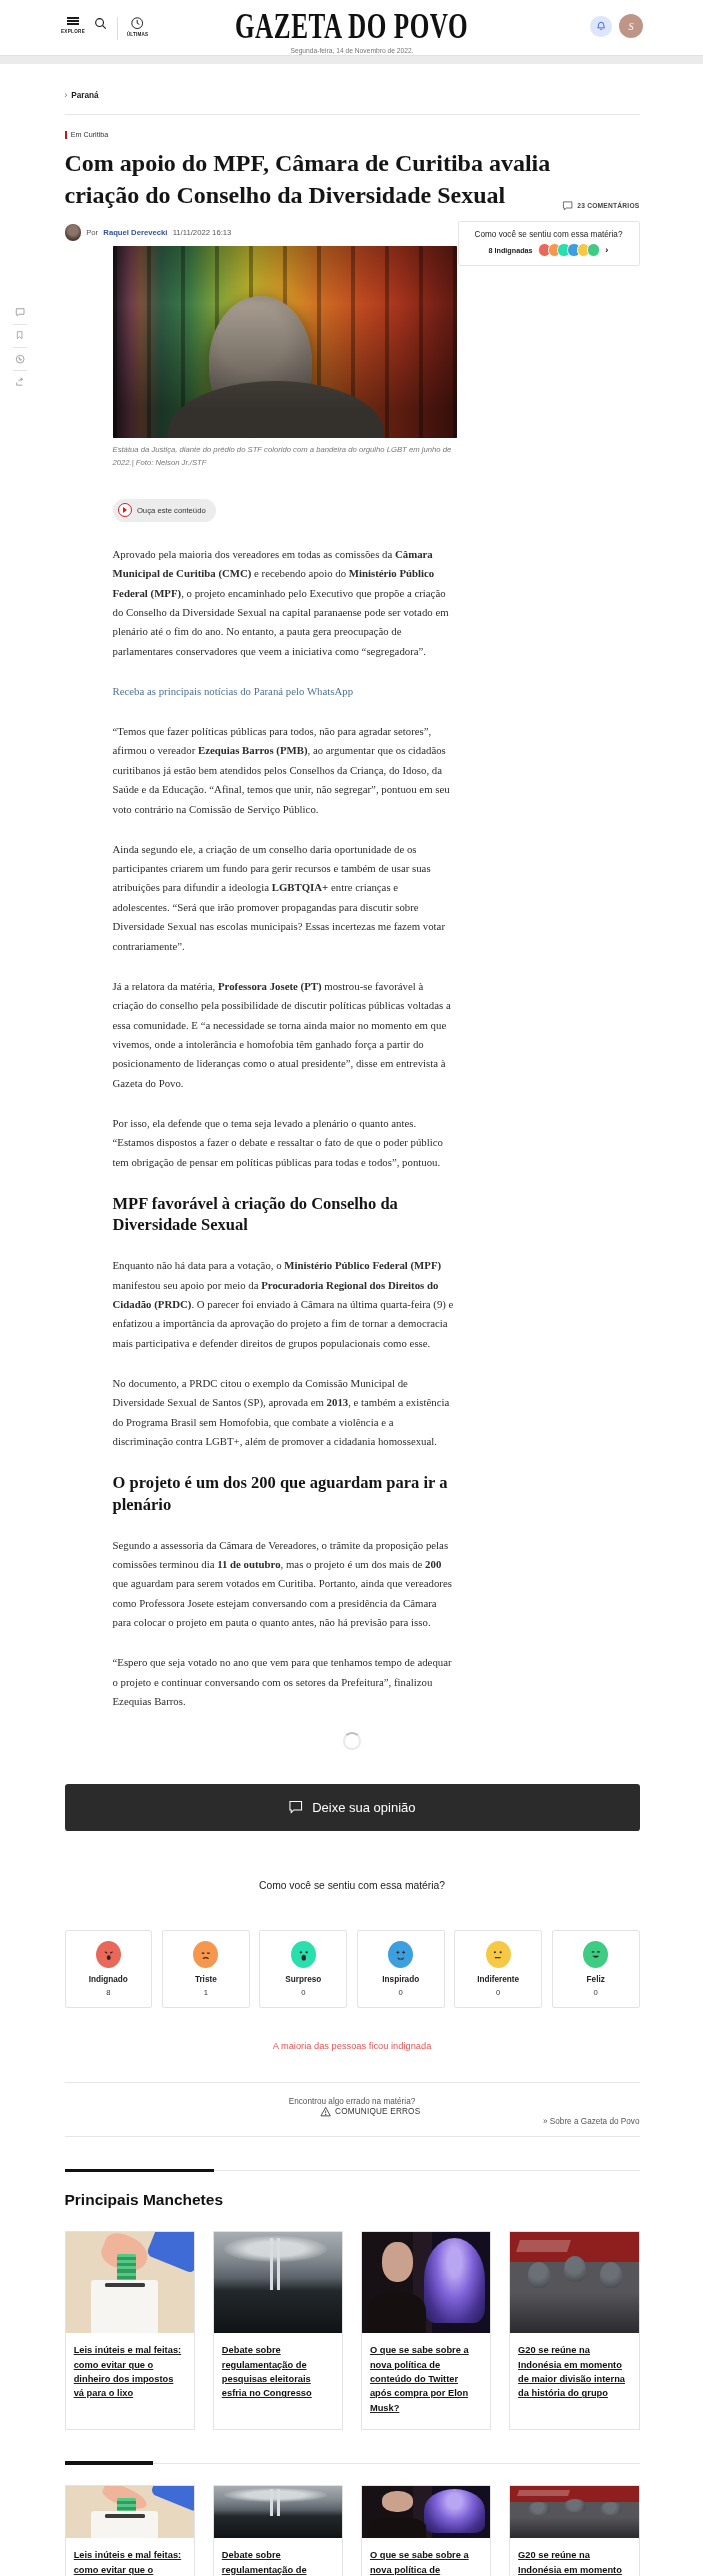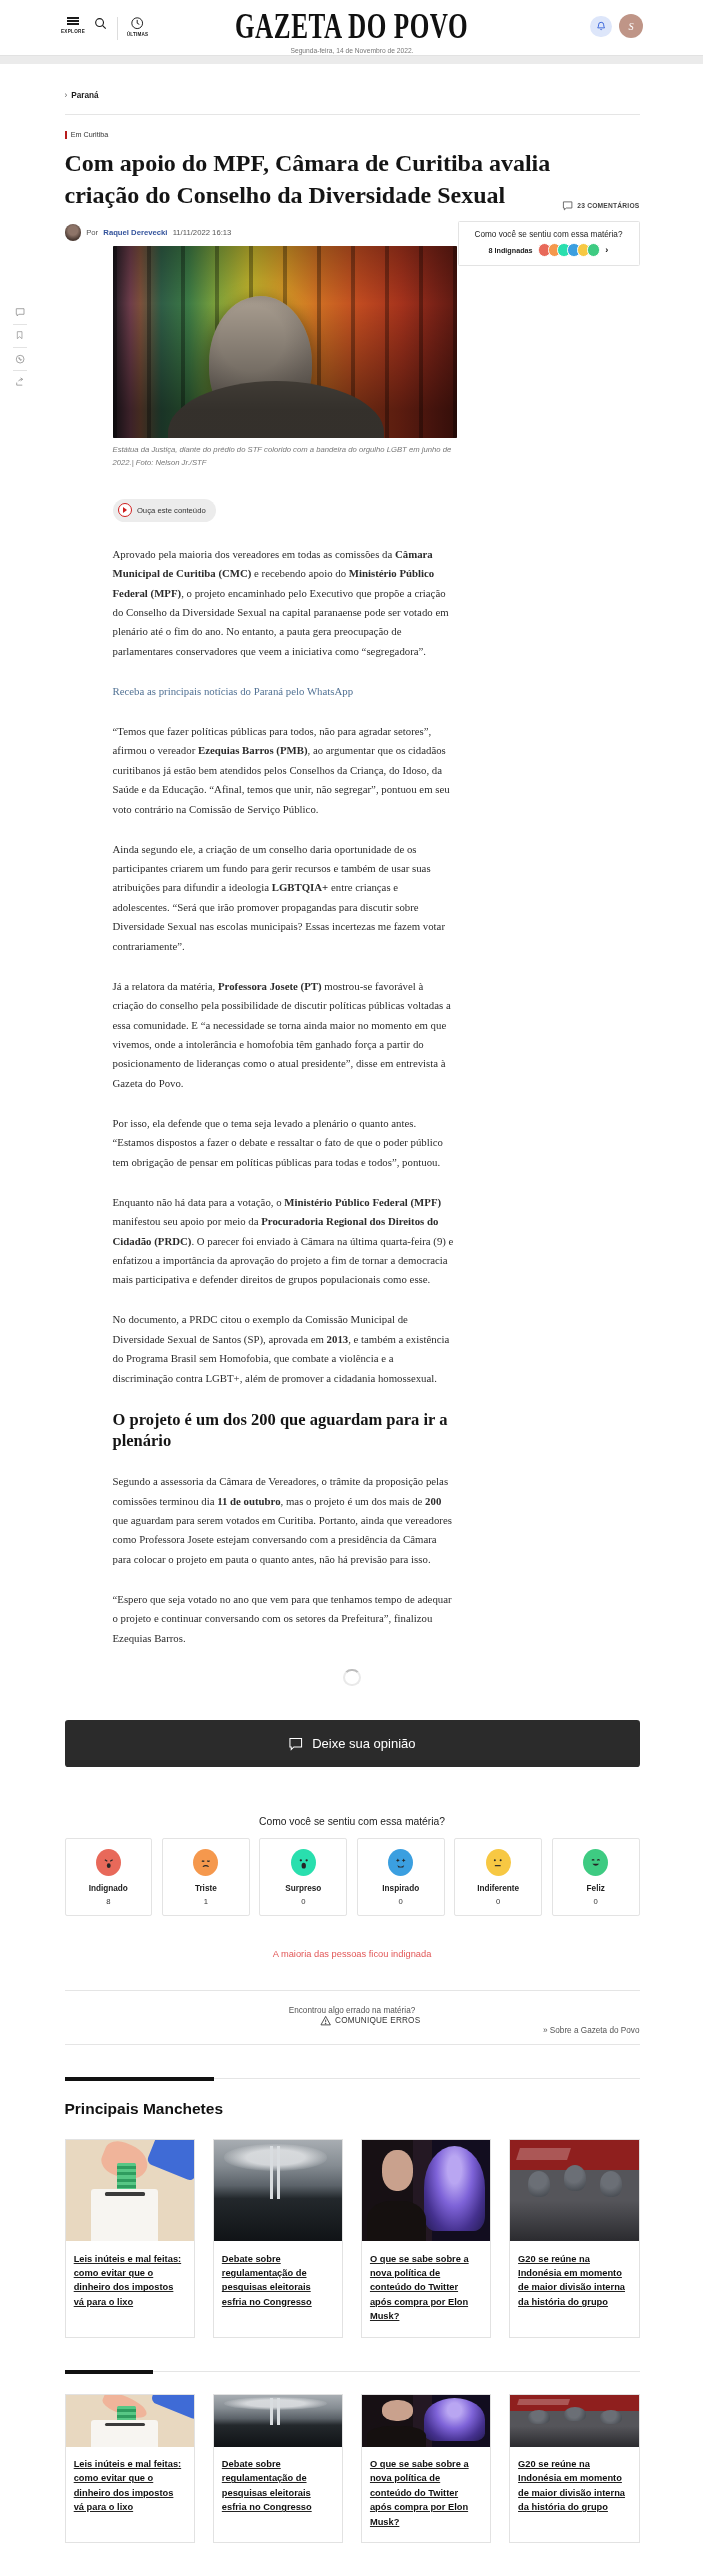--- a/index.html
+++ b/index.html
@@ -75,21 +75,21 @@
   .article-body p { margin-bottom:20.6px; }
   .article-body a, .inline-link { color:#537395; text-decoration:none; }
   .article-body h2 { font-size:16.5px; line-height:1.3; margin:4.1px 0 20.6px 0; color:#151515; }
 
   .spinner { width:17.5px; height:17.5px; border:2.1px solid #e9e9e9; border-top-color:#bdbdbd; border-radius:50%; margin:20.6px auto 0 auto; }
   .opinion-btn { margin-top:34px; width:100%; height:47px; background:#2b2b2b; color:#fff; border:none; border-radius:3.1px;
                  font-size:13px; display:flex; align-items:center; justify-content:center; gap:8.2px; cursor:pointer; }
 
   
   .feel-q { text-align:center; font-size:10.3px; color:#222; margin-top:49px; font-weight:normal; }
-  .feel-cards { display:flex; gap:9.8px; margin-top:11px; }
+  .feel-cards { display:flex; gap:9.8px; margin-top:39px; }
   .feel-card { flex:1; border:0.5px solid #e3e3e3; border-radius:2.1px; background:#fff; padding:10.3px 4.1px 9.3px 4.1px; text-align:center; cursor:pointer; }
   .face { width:25px; height:27px; border-radius:50%; margin:0 auto; display:flex; align-items:center; justify-content:center; }
   .feel-card .f-label { margin-top:7.2px; font-size:8.2px; font-weight:bold; color:#222; }
   .feel-card .f-count { margin-top:4.1px; font-size:7.7px; color:#333; }
   .majority { text-align:center; color:#e25757; font-size:9.3px; margin-top:33px; }
   .error-row { display:flex; align-items:center; margin-top:5.2px; padding:9.3px 0; font-size:8.2px; color:#555;flex-direction:column; }
   .error-row .report { display:flex; align-items:center; gap:4.1px; margin-left:36px; color:#333; letter-spacing:0.2px; cursor:pointer; }
   .error-row .about { margin-left:auto; color:#555; cursor:pointer; }
 
   
@@ -279,20 +279,21 @@
           <span>Ouça este conteúdo</span>
         </button>
 
         <div class="article-body">
           <p><span>Aprovado pela maioria dos vereadores em todas as comissões da </span><b>Câmara Municipal de Curitiba (CMC)</b><span> e recebendo apoio do </span><b>Ministério Público Federal (MPF)</b><span>, o projeto encaminhado pelo Executivo que propõe a criação do Conselho da Diversidade Sexual na capital paranaense pode ser votado em plenário até o fim do ano. No entanto, a pauta gera preocupação de parlamentares conservadores que veem a iniciativa como “segregadora”.</span></p>
           <p><a href="#" class="inline-link">Receba as principais notícias do Paraná pelo WhatsApp</a></p>
           <p><span>“Temos que fazer políticas públicas para todos, não para agradar setores”, afirmou o vereador </span><b>Ezequias Barros (PMB)</b><span>, ao argumentar que os cidadãos curitibanos já estão bem atendidos pelos Conselhos da Criança, do Idoso, da Saúde e da Educação. “Afinal, temos que unir, não segregar”, pontuou em seu voto contrário na Comissão de Serviço Público.</span></p>
           <p><span>Ainda segundo ele, a criação de um conselho daria oportunidade de os participantes criarem um fundo para gerir recursos e também de usar suas atribuições para difundir a ideologia </span><b>LGBTQIA+</b><span> entre crianças e adolescentes. “Será que irão promover propagandas para discutir sobre Diversidade Sexual nas escolas municipais? Essas incertezas me fazem votar contrariamente”.</span></p>
           <p><span>Já a relatora da matéria, </span><b>Professora Josete (PT)</b><span> mostrou-se favorável à criação do conselho pela possibilidade de discutir políticas públicas voltadas a essa comunidade. E “a necessidade se torna ainda maior no momento em que vivemos, onde a intolerância e homofobia têm ganhado força a partir do posicionamento de lideranças como o atual presidente”, disse em entrevista à Gazeta do Povo.</span></p>
           <p><span>Por isso, ela defende que o tema seja levado a plenário o quanto antes. “Estamos dispostos a fazer o debate e ressaltar o fato de que o poder público tem obrigação de pensar em políticas públicas para todas e todos”, pontuou.</span></p>
+          <h2>MPF favorável à criação do Conselho da Diversidade Sexual</h2>
           <p><span>Enquanto não há data para a votação, o </span><b>Ministério Público Federal (MPF)</b><span> manifestou seu apoio por meio da </span><b>Procuradoria Regional dos Direitos do Cidadão (PRDC)</b><span>. O parecer foi enviado à Câmara na última quarta-feira (9) e enfatizou a importância da aprovação do projeto a fim de tornar a democracia mais participativa e defender direitos de grupos populacionais como esse.</span></p>
           <p><span>No documento, a PRDC citou o exemplo da Comissão Municipal de Diversidade Sexual de Santos (SP), aprovada em </span><b>2013</b><span>, e também a existência do Programa Brasil sem Homofobia, que combate a violência e a discriminação contra LGBT+, além de promover a cidadania homossexual.</span></p>
           <h2>O projeto é um dos 200 que aguardam para ir a plenário</h2>
           <p><span>Segundo a assessoria da Câmara de Vereadores, o trâmite da proposição pelas comissões terminou dia </span><b>11 de outubro</b><span>, mas o projeto é um dos mais de </span><b>200</b><span> que aguardam para serem votados em Curitiba. Portanto, ainda que vereadores como Professora Josete estejam conversando com a presidência da Câmara para colocar o projeto em pauta o quanto antes, não há previsão para isso.</span></p>
           <p><span>“Espero que seja votado no ano que vem para que tenhamos tempo de adequar o projeto e continuar conversando com os setores da Prefeitura”, finalizou Ezequias Barros.</span></p>
         </div>
       </div>
     </div>
 
     <div class="spinner"></div>

